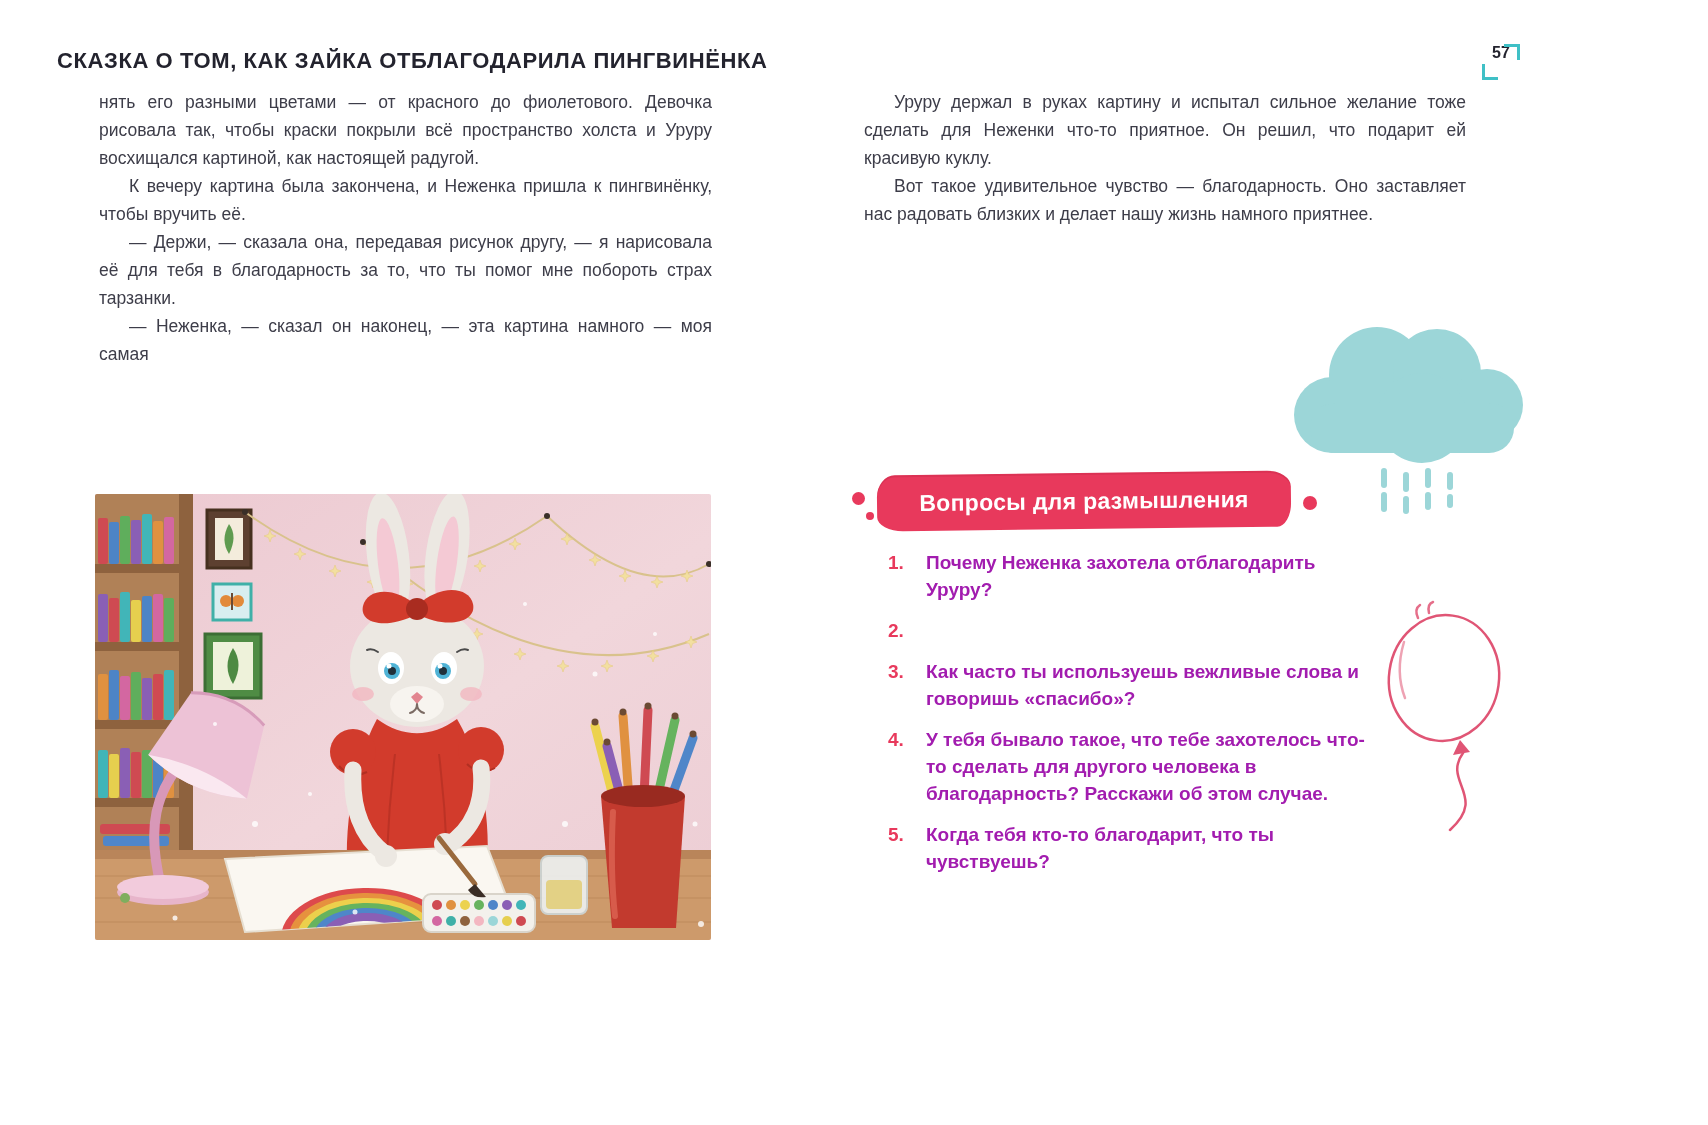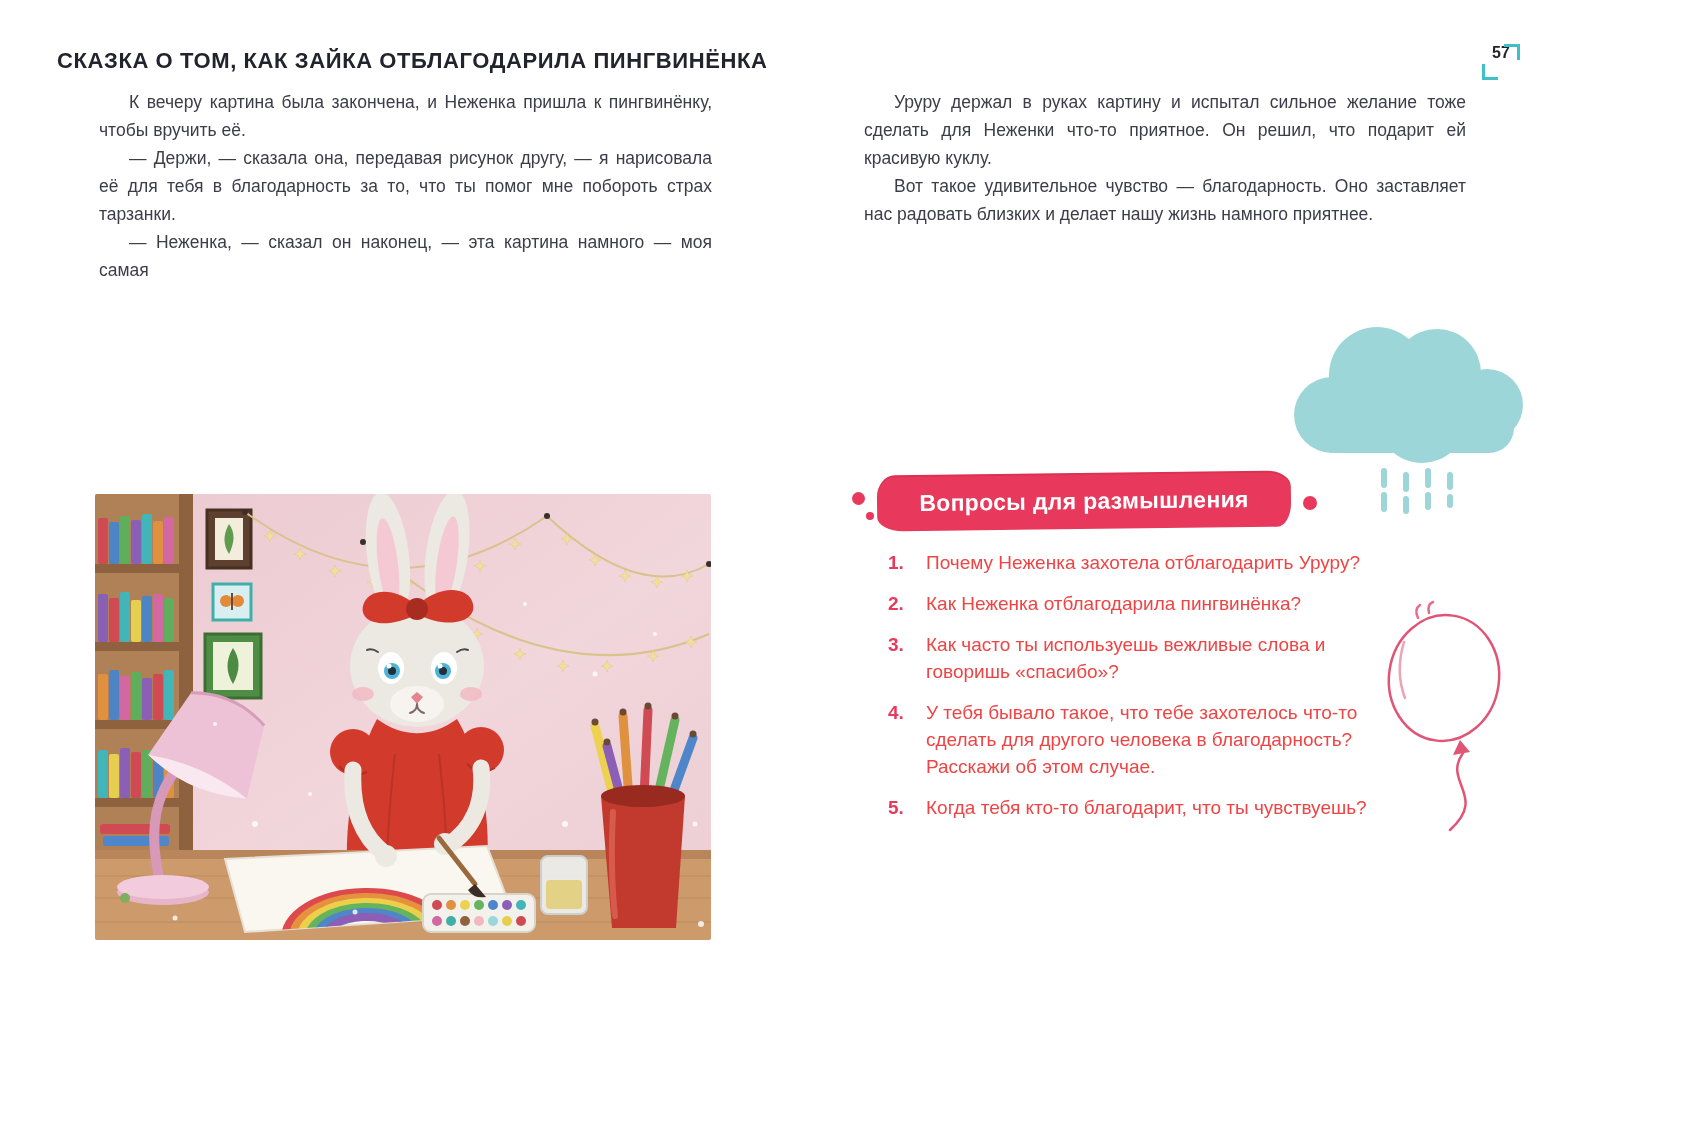--- a/index.html
+++ b/index.html
@@ -58,32 +58,33 @@
   }
   .banner-label { color:#ffffff; font-size:23px; font-weight:700; letter-spacing:.3px; }
   .dot { position:absolute; background:#e8395c; border-radius:50%; }
   .dot-l1 { left:852px;  top:492px; width:13px; height:13px; }
   .dot-l2 { left:866px;  top:512px; width:8px;  height:8px; }
   .dot-r  { left:1303px; top:496px; width:14px; height:14px; }
 
   .questions { position:absolute; left:888px; top:549px; width:500px; }
   .q-item { display:flex; margin-bottom:14px; }
   .q-num  { flex:0 0 38px; color:#e8395c; font-weight:700; font-size:19px; line-height:27px; }
-  .q-text { font-weight:400; color:#ef4444; font-size:19px; line-height:27px; max-width:455px; }
+  .q-text { font-weight:700; color:#a21caf; font-size:19px; line-height:27px; max-width:455px; }
 </style>
 </head>
 <body>
 
 <div class="running-head">СКАЗКА О ТОМ, КАК ЗАЙКА ОТБЛАГОДАРИЛА ПИНГВИНЁНКА</div>
 
 <div class="pagenum">
   <span>57</span>
 </div>
 
 <div class="text-col col-left">
+  <p>нять его разными цветами — от красного до фиолетового. Девочка рисовала так, чтобы краски покрыли всё пространство холста и Уруру восхищался картиной, как настоящей радугой.</p>
   <p class="indent">К вечеру картина была закончена, и Неженка пришла к пингвинёнку, чтобы вручить её.</p>
   <p class="indent">— Держи, — сказала она, передавая рисунок другу, — я нарисовала её для тебя в благодарность за то, что ты помог мне побороть страх тарзанки.</p>
   <p class="indent">— Неженка, — сказал он наконец, — эта картина намного — моя самая</p>
 </div>
 
 <div class="text-col col-right">
   <p class="indent">Уруру держал в руках картину и испытал сильное желание тоже сделать для Неженки что-то приятное. Он решил, что подарит ей красивую куклу.</p>
   <p class="indent">Вот такое удивительное чувство — благодарность. Оно заставляет нас радовать близких и делает нашу жизнь намного приятнее.</p>
 </div>
 
@@ -352,21 +353,20 @@
 <div class="dot dot-l2"></div>
 <div class="dot dot-r"></div>
 
 <div class="questions">
   <div class="q-item">
     <span class="q-num">1.</span>
     <span class="q-text">Почему Неженка захотела отблагодарить Уруру?</span>
   </div>
   <div class="q-item">
     <span class="q-num">2.</span>
-    <span class="q-text">Как Неженка отблагодарила пингвинёнка?</span>
   </div>
   <div class="q-item">
     <span class="q-num">3.</span>
     <span class="q-text">Как часто ты используешь вежливые слова и говоришь «спасибо»?</span>
   </div>
   <div class="q-item">
     <span class="q-num">4.</span>
     <span class="q-text">У тебя бывало такое, что тебе захотелось что-то сделать для другого человека в благодарность? Расскажи об этом случае.</span>
   </div>
   <div class="q-item">

